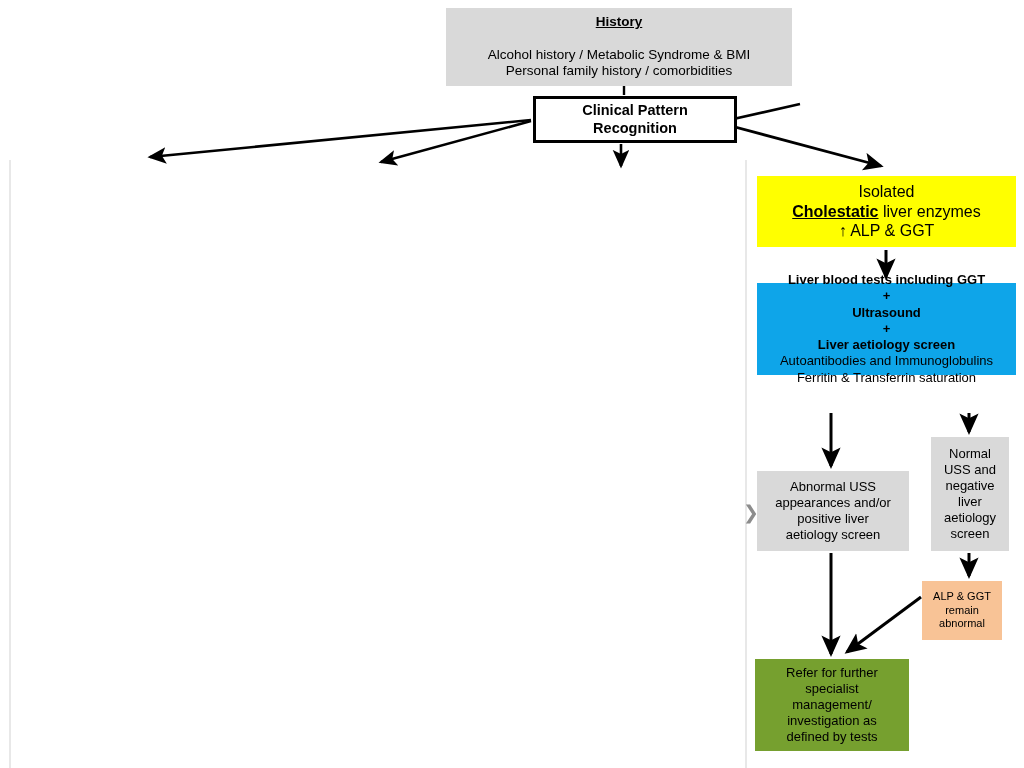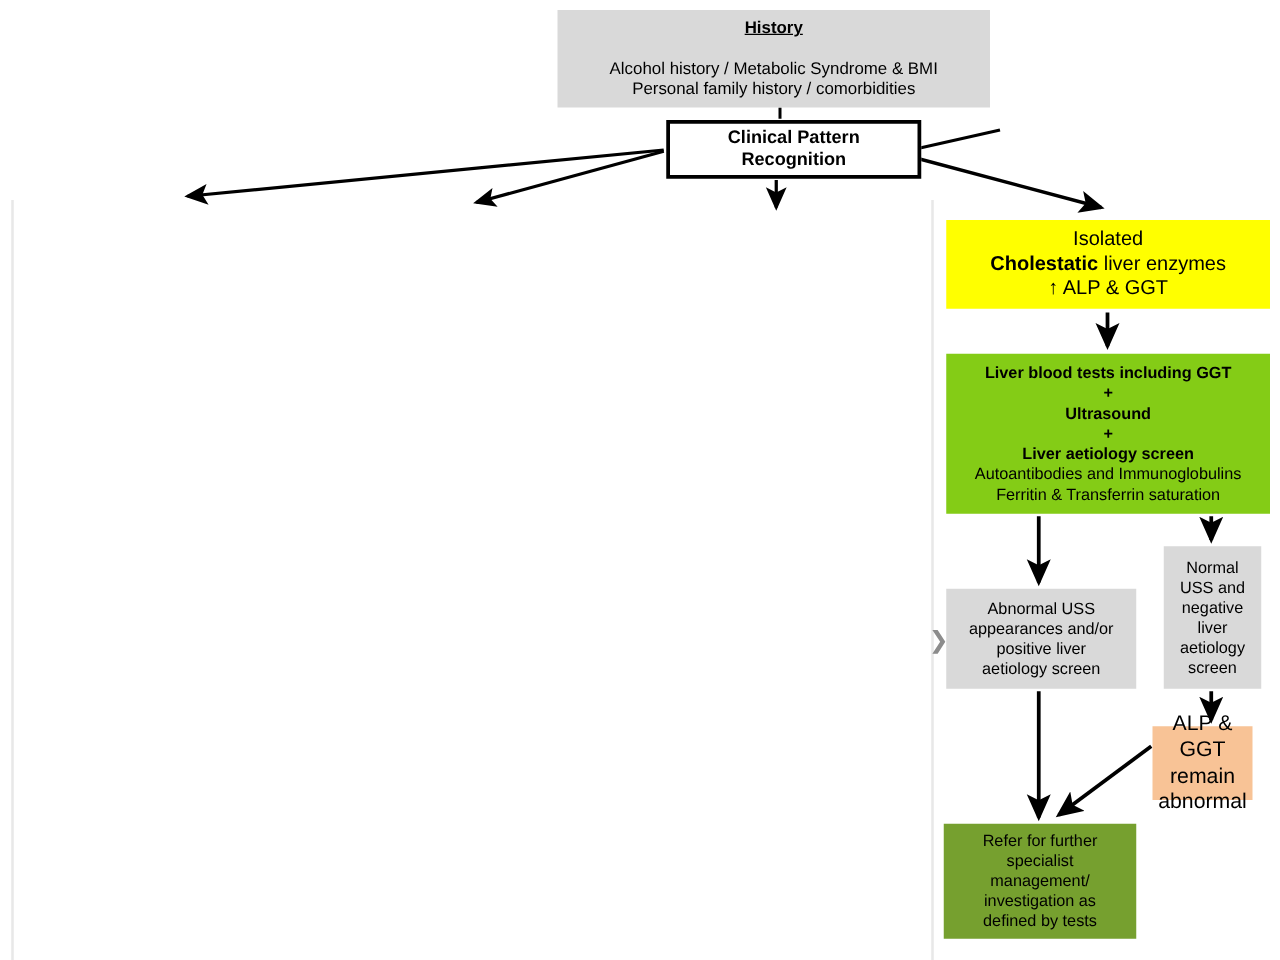--- a/index.html
+++ b/index.html
@@ -52,26 +52,27 @@
   }
 
   
   #cholestatic-box {
     left: 757px; top: 176px; width: 259px; height: 71px;
     background: #ffff00;
     font-size: 16px;
   }
   #cholestatic-box .em {
     font-weight: bold;
+    text-decoration: underline;
   }
 
   
   #investigations-box {
-    left: 757px; top: 283px; width: 259px; height: 128px;
-    background: #84cc16;
+    left: 757px; top: 283px; width: 259px; height: 92px;
+    background: #0ea5e9;
     font-size: 13px;
     line-height: 1.25;
   }
   #investigations-box .b { font-weight: bold; }
 
   
   #abnormal-uss-box {
     left: 757px; top: 471px; width: 152px; height: 80px;
     background: #d9d9d9;
     font-size: 13px;
@@ -81,21 +82,21 @@
   #normal-uss-box {
     left: 931px; top: 437px; width: 78px; height: 114px;
     background: #d9d9d9;
     font-size: 13px;
   }
 
   
   #alp-ggt-box {
     left: 922px; top: 581px; width: 80px; height: 59px;
     background: #f8c396;
-    font-size: 17px;
+    font-size: 11px;
     align-items: flex-end;
   }
 
   
   #refer-box {
     left: 755px; top: 659px; width: 154px; height: 92px;
     background: #76a02f;
     font-size: 13px;
   }
 

